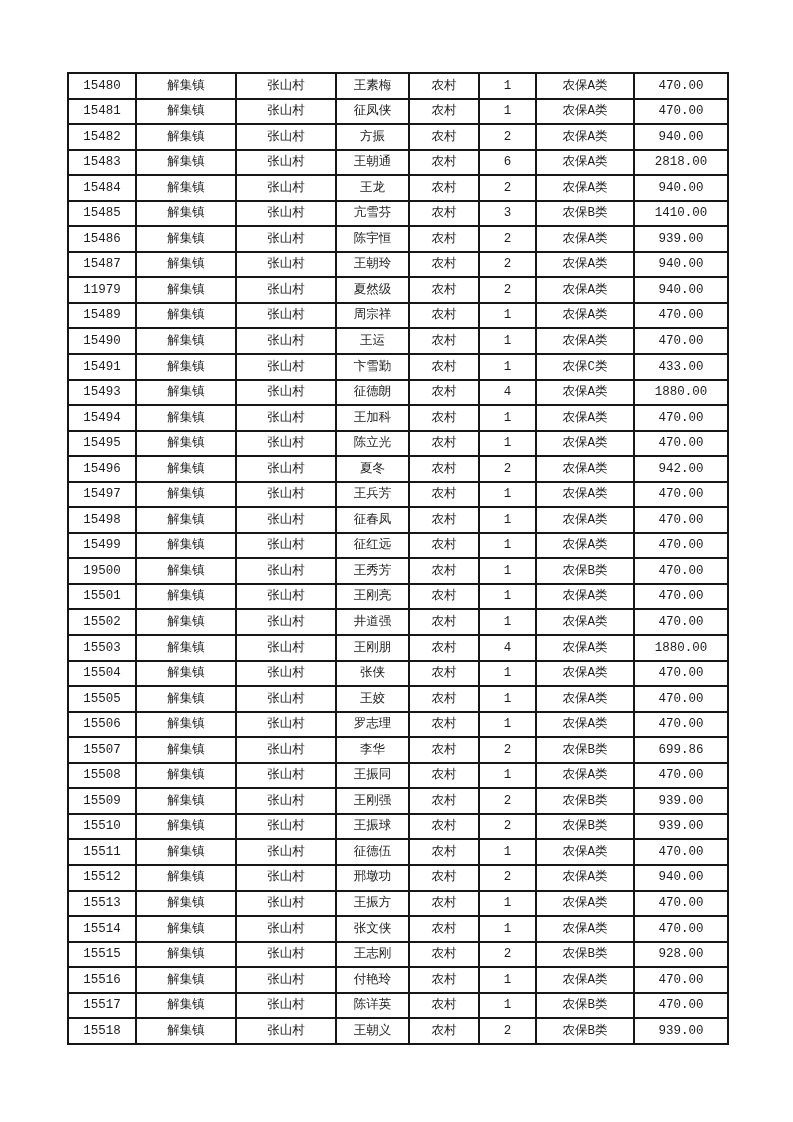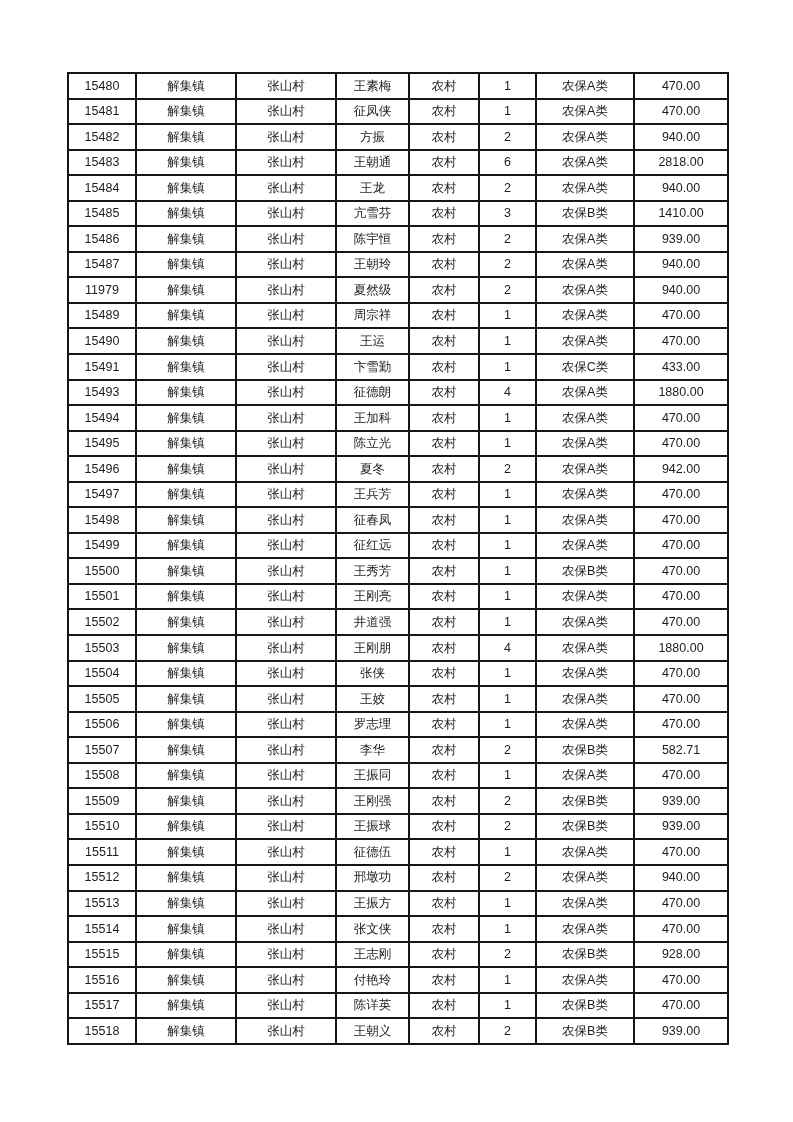--- a/index.html
+++ b/index.html
@@ -6,21 +6,21 @@
     margin: 0;
     padding: 0;
     background: #ffffff;
   }
   .page {
     position: relative;
     width: 793px;
     height: 1122px;
     background: #ffffff;
     overflow: hidden;
-    font-family: Liberation Sans, sans-serif;
+    font-family: Liberation Mono, monospace;
     color: #000000;
   }
   table.records {
     position: absolute;
     left: 67px;
     top: 72px;
     width: 660px;
     height: 973px;
     border-collapse: collapse;
     table-layout: fixed;
@@ -246,21 +246,21 @@
           <td>15499</td>
           <td>解集镇</td>
           <td>张山村</td>
           <td>征红远</td>
           <td>农村</td>
           <td>1</td>
           <td>农保A类</td>
           <td>470.00</td>
         </tr>
         <tr>
-          <td>15500</td>
+          <td>19500</td>
           <td>解集镇</td>
           <td>张山村</td>
           <td>王秀芳</td>
           <td>农村</td>
           <td>1</td>
           <td>农保B类</td>
           <td>470.00</td>
         </tr>
         <tr>
           <td>15501</td>
@@ -323,21 +323,21 @@
           <td>470.00</td>
         </tr>
         <tr>
           <td>15507</td>
           <td>解集镇</td>
           <td>张山村</td>
           <td>李华</td>
           <td>农村</td>
           <td>2</td>
           <td>农保B类</td>
-          <td>582.71</td>
+          <td>699.86</td>
         </tr>
         <tr>
           <td>15508</td>
           <td>解集镇</td>
           <td>张山村</td>
           <td>王振同</td>
           <td>农村</td>
           <td>1</td>
           <td>农保A类</td>
           <td>470.00</td>

